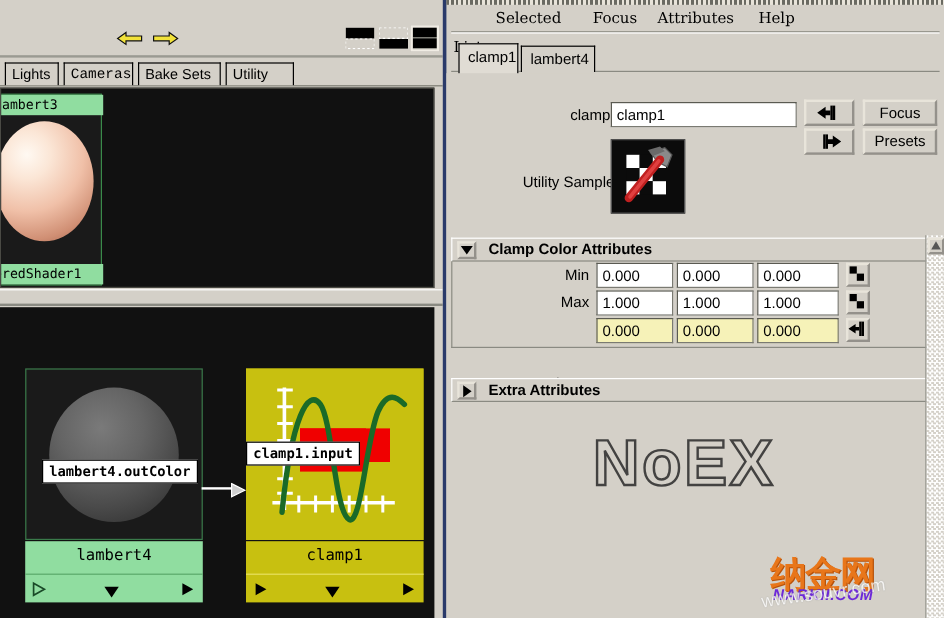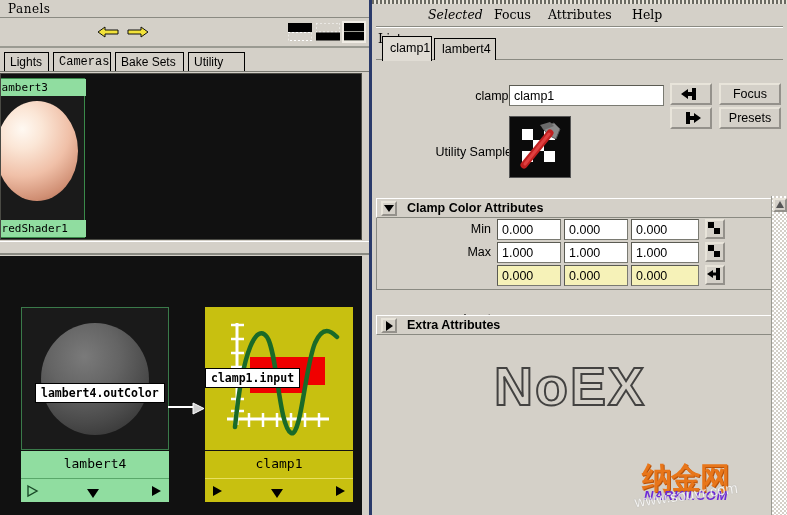--- a/index.html
+++ b/index.html
@@ -210,23 +210,20 @@
     color:#ffffff; opacity:0.75; transform:rotate(-8deg);
     pointer-events:none; user-select:none;
     text-shadow:0 0 1px #888;
   }
 </style>
 </head>
 <body>
 
 <div id="left-panel">
 
-  <div class="menubar-left">
-    <span class="mi">Panels</span>
-  </div>
 
   <div class="toolbar-left">
     <div class="nav-arrow" style="left:96px;">
       <svg width="24" height="16" viewBox="0 0 24 16">
         <polygon points="2,8 9,3 9,6 22,6 22,10 9,10 9,13" fill="#f2e23a" stroke="#111" stroke-width="1"></polygon>
       </svg>
     </div>
     <div class="nav-arrow" style="left:126px;">
       <svg width="24" height="16" viewBox="0 0 24 16">
         <polygon points="22,8 15,3 15,6 2,6 2,10 15,10 15,13" fill="#f2e23a" stroke="#111" stroke-width="1"></polygon>
@@ -364,21 +361,21 @@
     <div class="node-tip" style="left:205px; top:112px;">clamp1.input</div>
   </div>
 </div>
 
 <div id="right-panel">
 
   <div class="dot-border"></div>
 
   <div class="menubar-right">
     <span class="mi" style="left:6px;margin-top:24px;">List</span>
-    <span class="mi" style="left:56px;font-style:italic;">Selected</span>
+    <span class="mi" style="left:41px;">Selected</span>
     <span class="mi" style="left:122px;">Focus</span>
     <span class="mi" style="left:176px;">Attributes</span>
     <span class="mi" style="left:260px;">Help</span>
   </div>
   <div class="menu-sep"></div>
 
   <div class="tabrow-right">
     <div class="rtab active" style="left:6px;  width:50px;">clamp1</div>
     <div class="rtab" style="left:58px; width:62px;">lambert4</div>
   </div>

